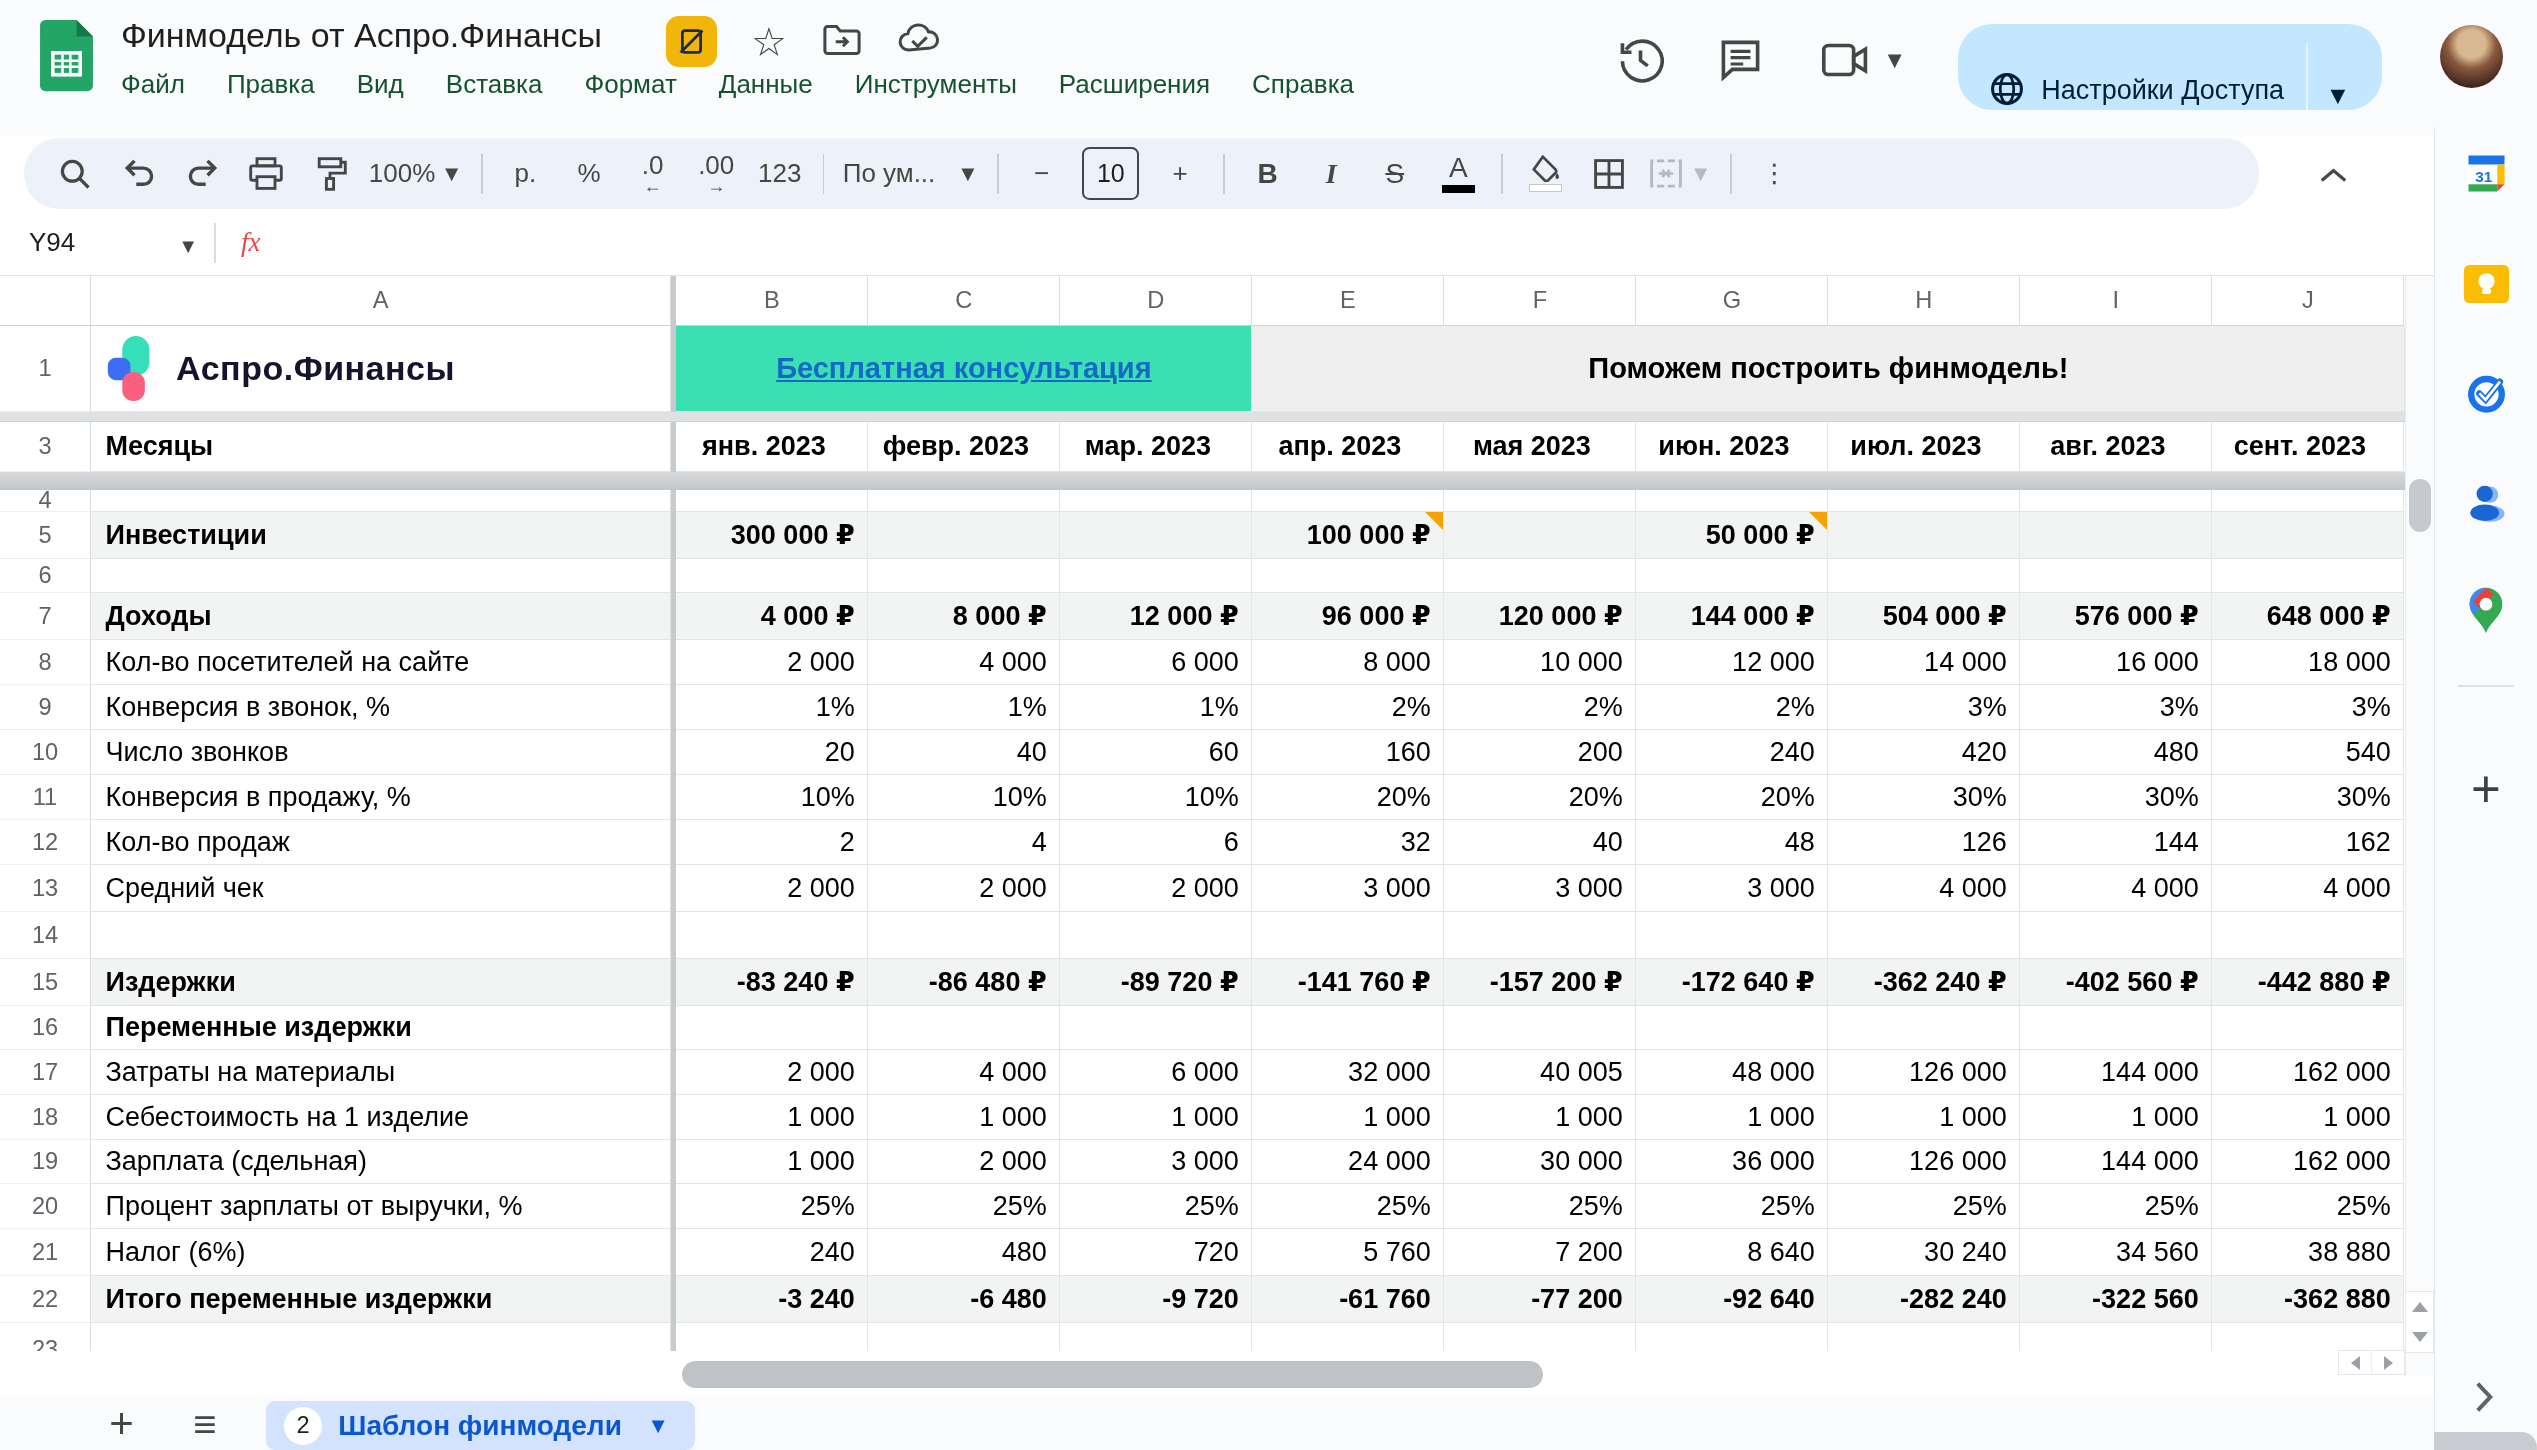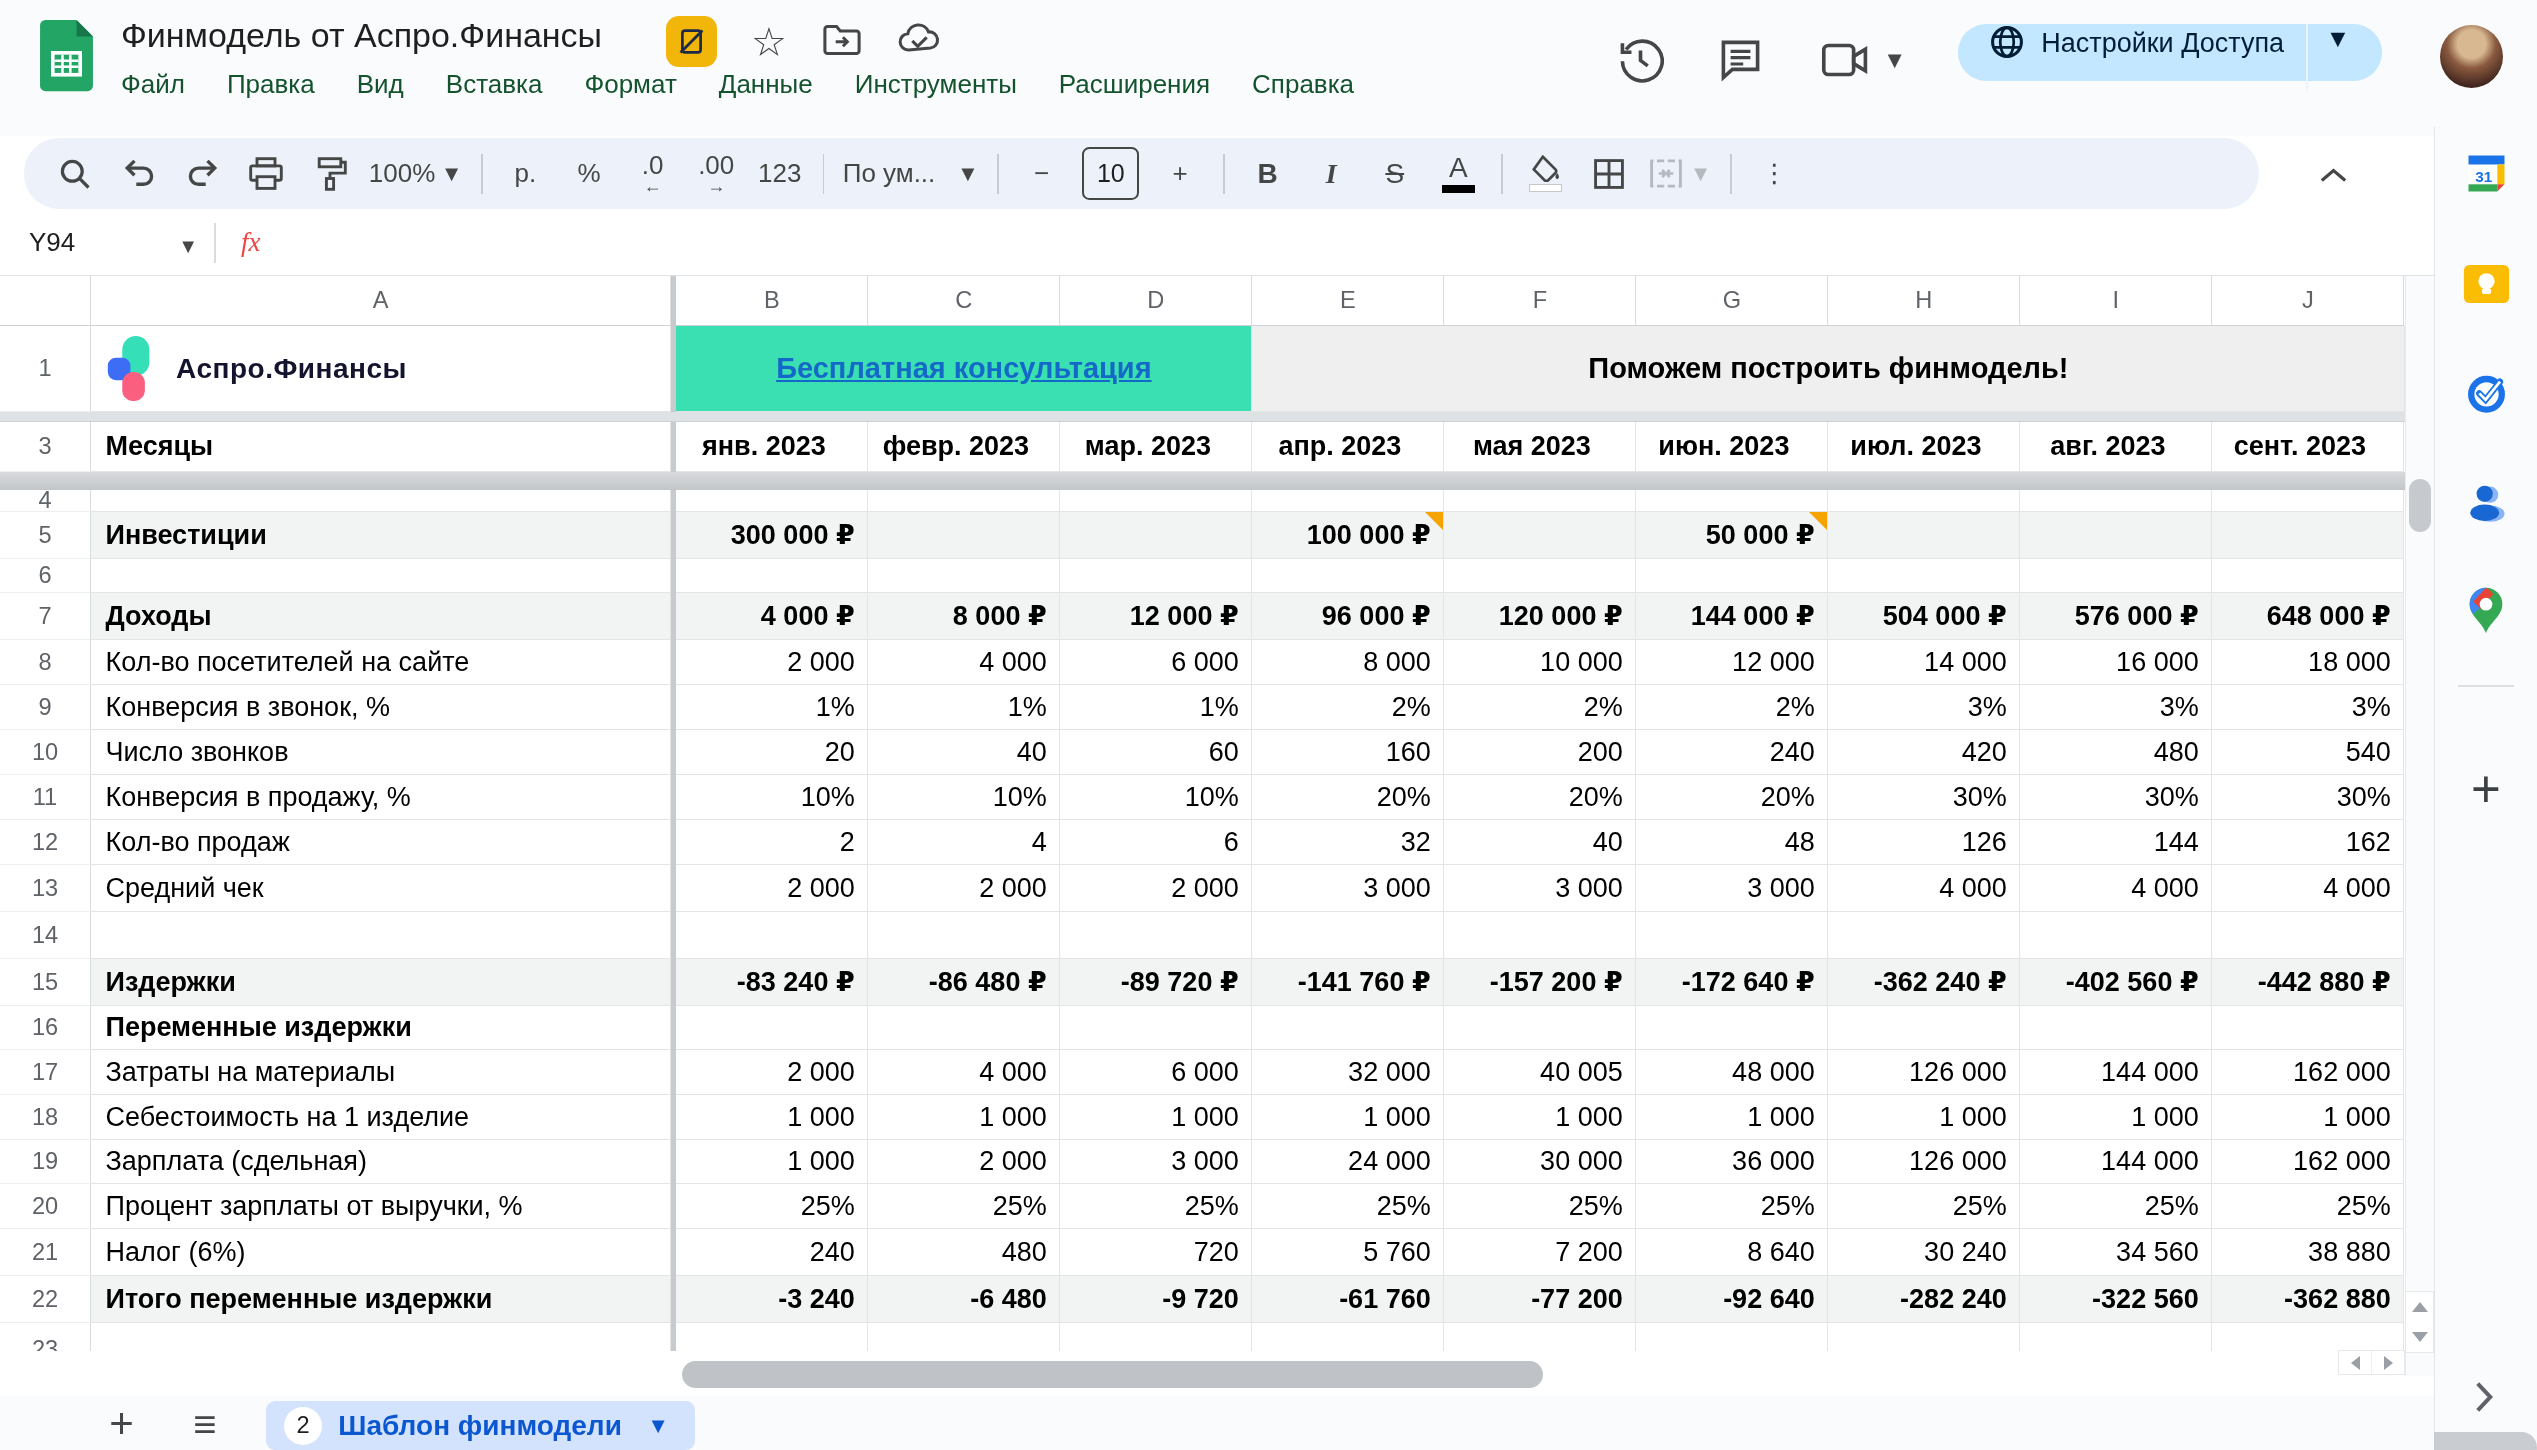--- a/index.html
+++ b/index.html
@@ -13,22 +13,22 @@
   .title-icons{position:absolute;left:666px;top:16.3px;display:flex;align-items:center;gap:34px;height:51px;}
   .badge-yellow{width:51px;height:51px;border-radius:12.7px;background:#f2b50a;display:flex;align-items:center;justify-content:center;}
   .star-ic{font-size:40px;color:#444746;line-height:1;}
   .menu-bar{position:absolute;left:121px;top:69px;display:flex;gap:42px;}
   .menu-item{font-size:26px;color:#14532d;}
   .ta-icon{width:51px;height:51px;display:flex;align-items:center;justify-content:center;}
   .hist{position:absolute;left:1615px;top:34px;}
   .comm{position:absolute;left:1715px;top:34px;}
   .cam{position:absolute;left:1820px;top:34px;}
   .cam-caret{position:absolute;left:1883px;top:47px;font-size:23.6px;color:#444746;}
-  .share-pill{position:absolute;left:1958px;top:23.6px;width:424px;height:57px;border-radius:34px;background:#c2e7ff;
-              display:flex;align-items:flex-start;}
+  .share-pill{position:absolute;left:1958px;top:23.6px;width:424px;height:86px;border-radius:34px;background:#c2e7ff;
+              display:flex;align-items:flex-end;}
   .share-main{display:flex;align-items:center;gap:16.3px;padding:0 22px 0 31px;}
   .share-label{font-size:27px;font-weight:500;color:#001d35;white-space:nowrap;}
   .share-div{width:1.8px;height:67px;background:#eaf5ff;}
   .share-caret{width:60px;text-align:center;font-size:25px;color:#001d35;}
   .avatar{position:absolute;left:2440px;top:25px;width:63px;height:63px;border-radius:50%;
           background:radial-gradient(circle at 50% 30%,#d8b890 0 26%,#8a5a40 45%,#41261e 78%,#241311 100%);}
 
   
   .toolbar{position:absolute;left:23.6px;top:138px;width:2235px;height:71px;border-radius:35px;background:#edf2fa;
            display:flex;align-items:center;padding:0 0 0 20px;box-sizing:border-box;}
@@ -77,21 +77,21 @@
   .cell.graybg{background:#f2f3f3;}
   .cell.note::after{content:'';position:absolute;top:0;right:0;width:0;height:0;
         border-left:18px solid transparent;border-top:18px solid #f5a300;}
   .colhead .cell{justify-content:center;font-size:23.6px;color:#5f6368;border-right:1.8px solid #dadcde;border-bottom:1.8px solid #cfd2d4;padding:0;}
   .colhead .rownum{border-bottom:1.8px solid #cfd2d4;}
   .band-hidden{height:9px;background:#dfe2e4;border-bottom:1.8px solid #cfd2d4;}
   .band-frozen{height:18px;background:linear-gradient(#d8dadc,#c3c6c9);}
   
   .r1 .cell{border-bottom:1.8px solid #e3e5e5;}
   .aspro-logo{display:flex;align-items:center;gap:23.6px;}
-  .aspro-text{font-size:28px;font-weight:600;color:#14142e;letter-spacing:0.5px;}
+  .aspro-text{font-size:34px;font-weight:600;color:#14142e;letter-spacing:0.5px;}
   .banner-cell{background:#efefef !important;justify-content:center;font-weight:700;font-size:29px;}
   .teal-cell{background:#3be0b2 !important;justify-content:center;}
   .teal-link{font-size:29px;font-weight:700;color:#1468c8;text-decoration:underline;}
 
   
   .vscroll{position:absolute;left:2405px;top:276px;width:29px;height:1100px;background:#fafbfc;border-left:1.8px solid #e8eaec;box-sizing:border-box;}
   .vthumb{position:absolute;left:2409px;top:479px;width:22px;height:53px;border-radius:11px;background:#c6cace;}
   .varrows{position:absolute;left:2405px;top:1291px;width:29px;height:62px;background:#fff;border:1.8px solid #e6e8ea;box-sizing:border-box;}
   .varrows .a{height:50%;display:flex;align-items:center;justify-content:center;}
   .tri-up{width:0;height:0;border-left:8.2px solid transparent;border-right:8.2px solid transparent;border-bottom:10px solid #9aa0a6;}

